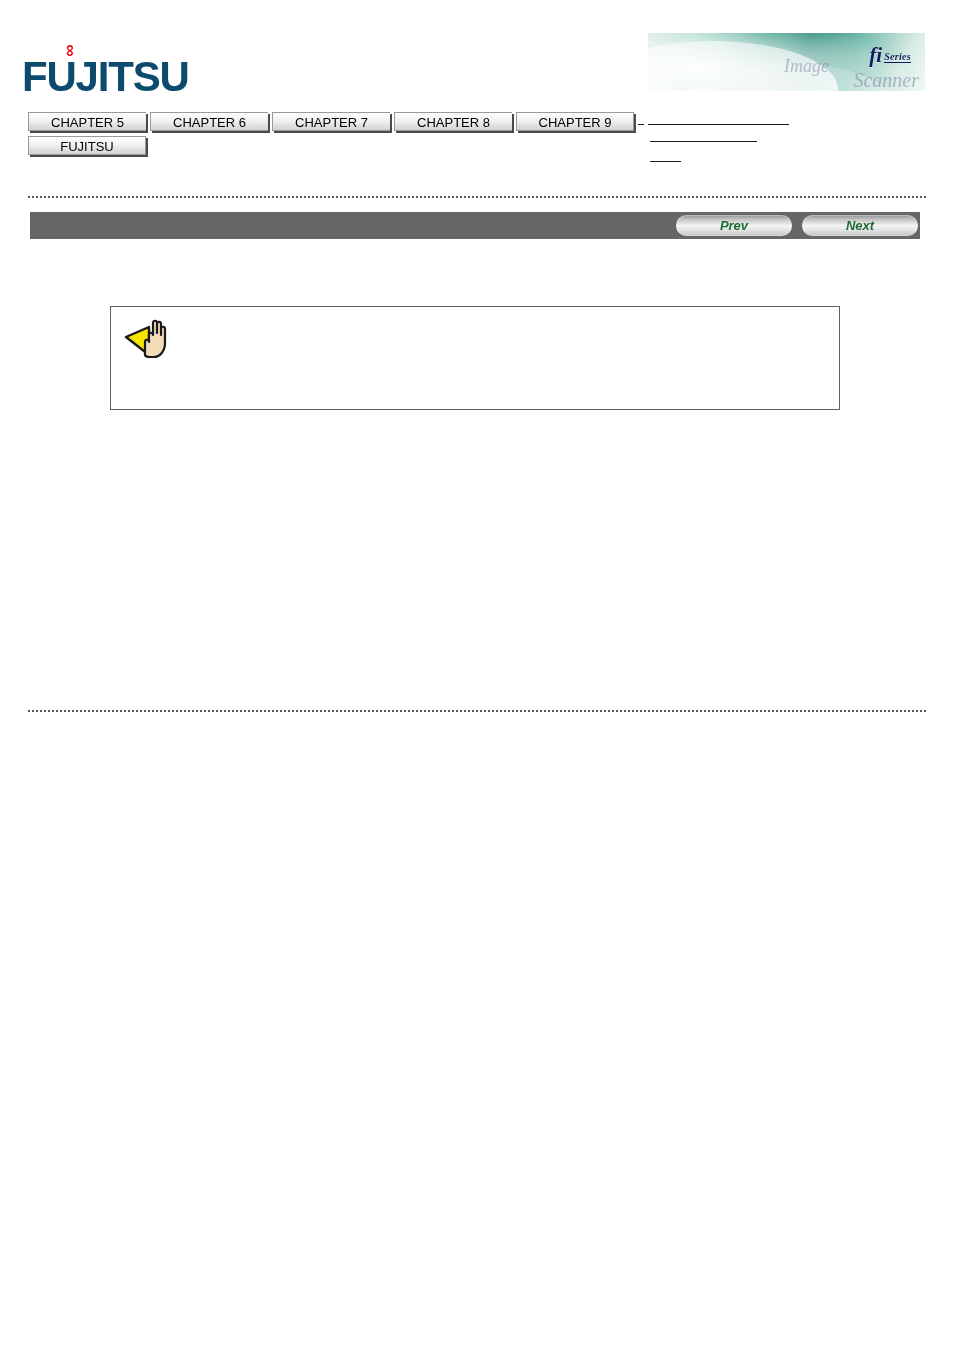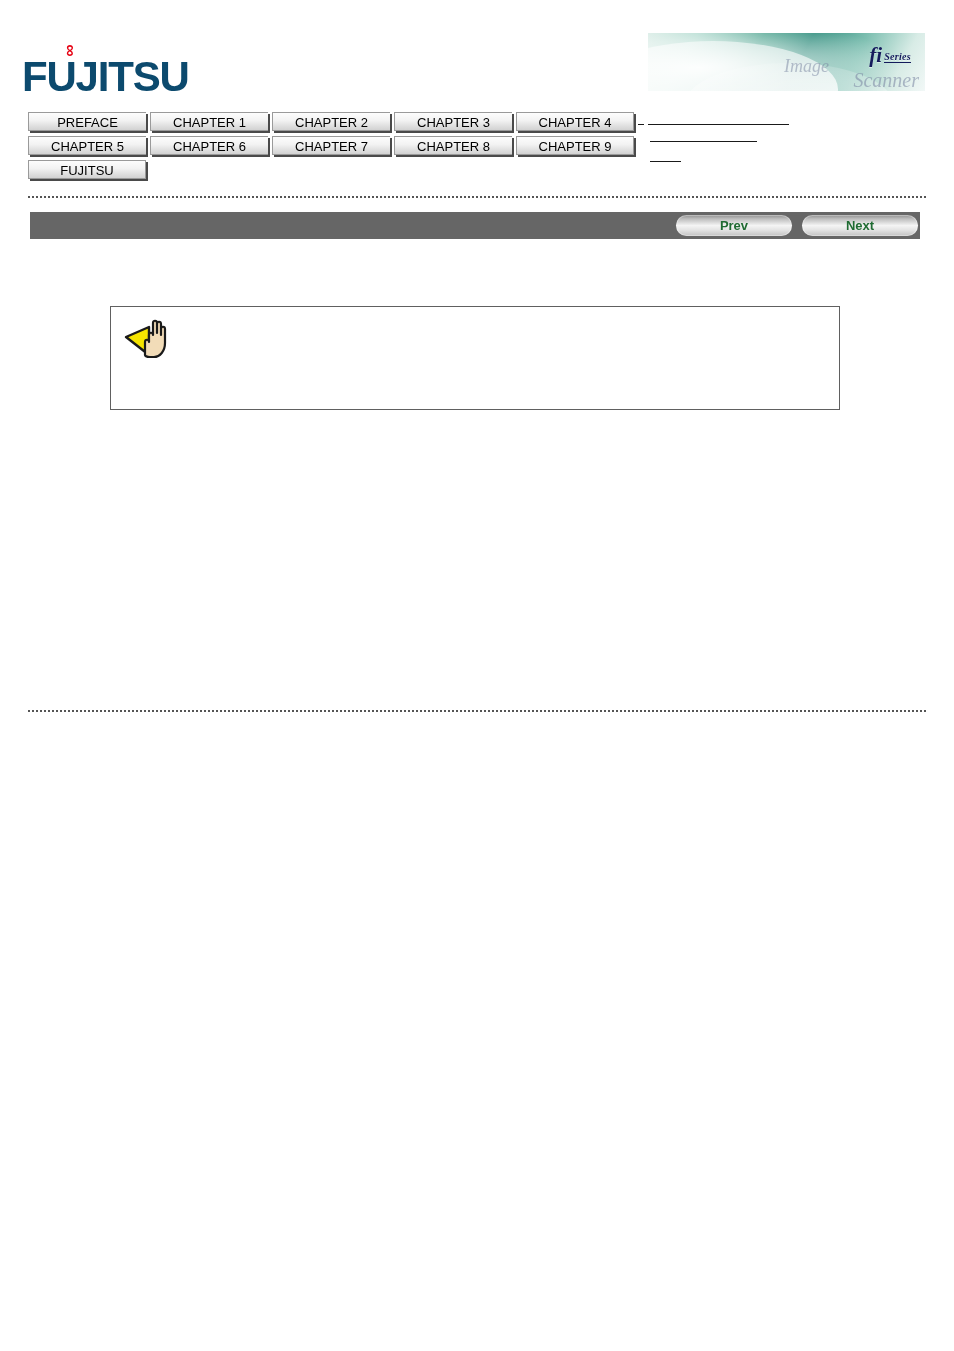--- a/index.html
+++ b/index.html
@@ -213,20 +213,21 @@
     top: 3px;
     width: 116px;
     height: 21px;
     border-radius: 11px;
     background: linear-gradient(to bottom, #8f8f8f 0%, #bdbdbd 18%, #f4f4f4 50%, #e3e3e3 72%, #c2c2c2 100%);
     box-shadow: inset 0 0 0 1px rgba(255,255,255,0.35);
     text-align: center;
     line-height: 21px;
     font-size: 13px;
     font-weight: bold;
+    font-style: italic;
     color: #1f6b32;
     cursor: pointer;
   }
   .btn-prev { right: 128px; }
   .btn-next { right: 2px; text-align: center; }
 
   
   .note-box {
     position: absolute;
     left: 110px;
@@ -282,27 +283,20 @@
     <div class="banner-image-word">Image</div>
     <div class="banner-scanner">Scanner</div>
     <div class="banner-fi">
       <span>fi</span><span class="banner-series">Series</span>
     </div>
   </div>
 </div>
 
 <div class="nav">
 
-  <div class="nav-row">
-    <div class="tab">PREFACE</div>
-    <div class="tab">CHAPTER 1</div>
-    <div class="tab">CHAPTER 2</div>
-    <div class="tab">CHAPTER 3</div>
-    <div class="tab">CHAPTER 4</div>
-  </div>
 
   <div class="nav-row">
     <div class="tab">CHAPTER 5</div>
     <div class="tab">CHAPTER 6</div>
     <div class="tab">CHAPTER 7</div>
     <div class="tab">CHAPTER 8</div>
     <div class="tab">CHAPTER 9</div>
   </div>
 
   <div class="nav-row">

